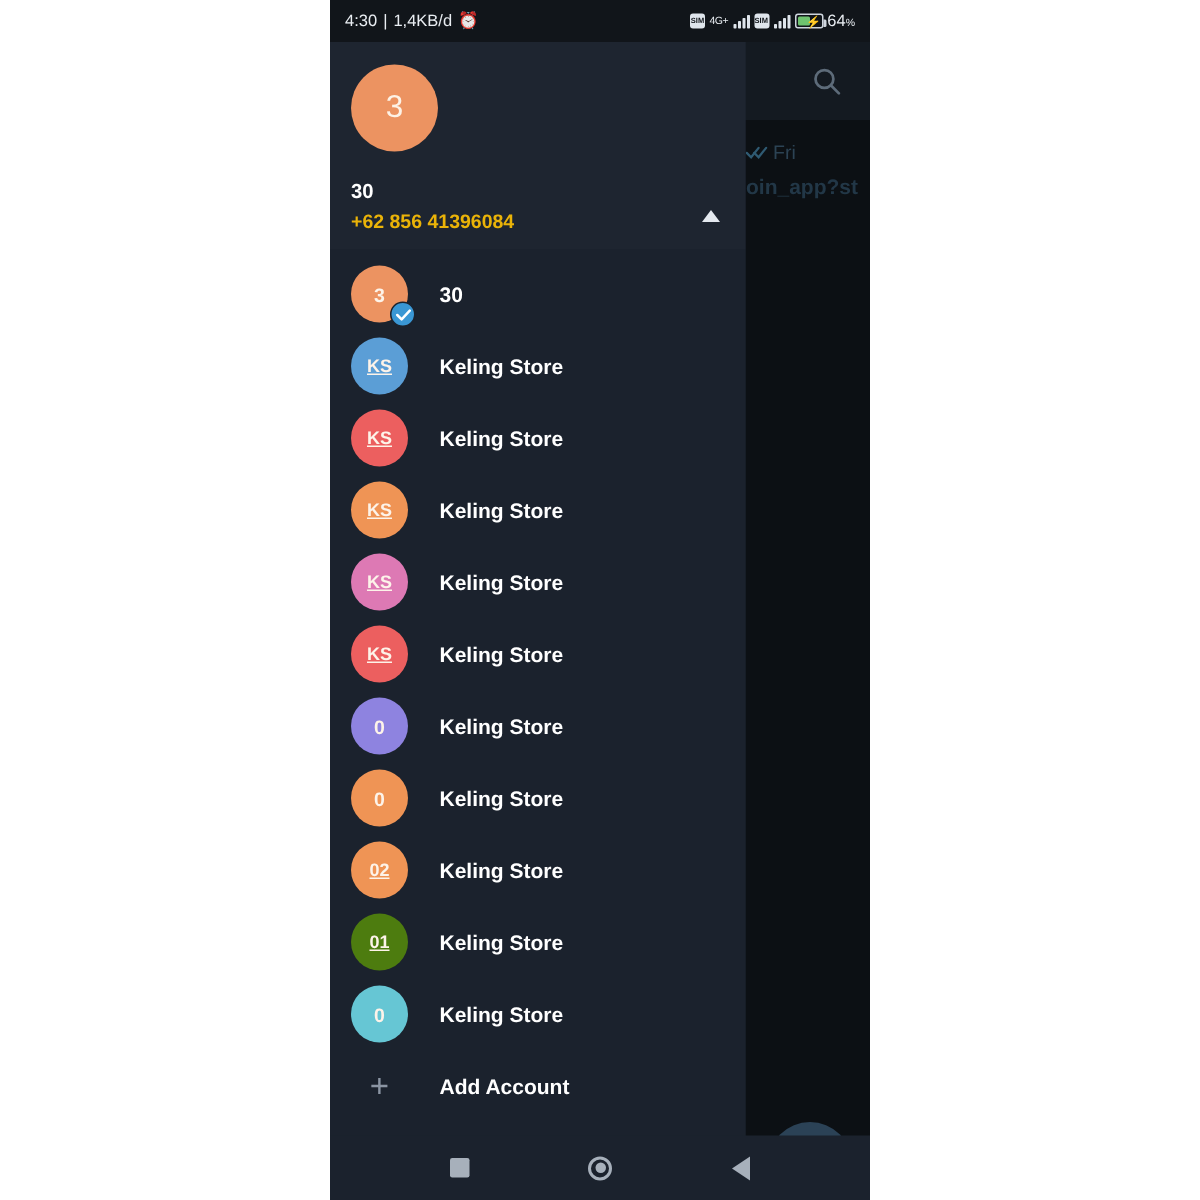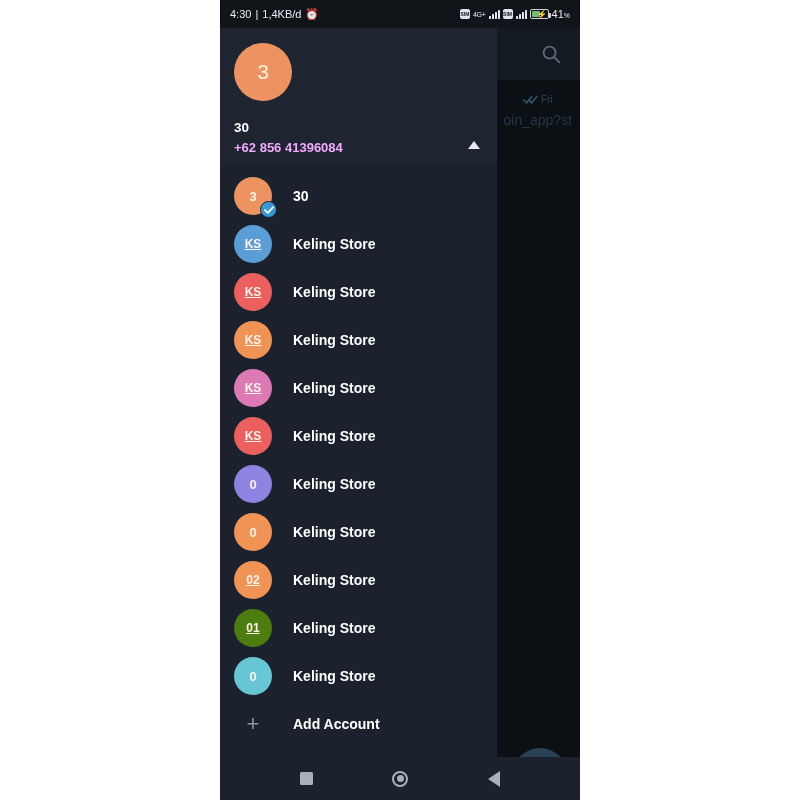--- a/index.html
+++ b/index.html
@@ -78,25 +78,25 @@
   #search-icon-btn {
     position:absolute; right:18px; top:15px;
     width:22px; height:22px;
   }
   #bg-chat-area {
     position:absolute; left:0; top:52px; width:360px; height:692px;
     background:#0c1014;
   }
   #bg-chat-row { position:absolute; right:8px; top:14px; text-align:right; }
   #bg-chat-meta {
-    display:flex; align-items:center; justify-content:center; gap:3px;
-    color:#2c4354; font-size:10px;
+    display:flex; align-items:center; justify-content:flex-start; gap:3px;
+    color:#2c4354; font-size:13px;
   }
   #bg-chat-snippet {
-    margin-top:7px; color:#223747; font-size:14px; white-space:nowrap;
+    margin-top:7px; color:#223747; font-size:14px; white-space:nowrap;font-weight:bold;
   }
   #fab {
     position:absolute; left:292px; top:668px;
     width:56px; height:56px; border-radius:50%;
     background:#2b4256;
     display:flex; align-items:center; justify-content:center;
   }
 
   
   #drawer {
@@ -114,21 +114,21 @@
     background:#ec9361;
     display:flex; align-items:center; justify-content:center;
     color:#fdf2e6; font-size:21px; font-weight:500;
   }
   #header-name {
     position:absolute; left:14px; top:92px;
     color:#ffffff; font-size:13.5px; font-weight:bold;
   }
   #header-phone {
     position:absolute; left:14px; top:112px;
-    color:#f0abfc; font-size:13px; font-weight:bold;
+    color:#eab308; font-size:13px; font-weight:bold;
   }
   #header-chevron {
     position:absolute; right:16px; top:108px;
     width:14px; height:10px;
   }
 
   
   #account-list {
     position:absolute; left:0; top:138px;
     width:277px; height:606px;
@@ -217,21 +217,21 @@
       <span class="sig-bars">
           <i></i>
           <i></i>
           <i></i>
           <i></i>
         </span>
       <span class="battery">
         <span class="fill"></span>
           <span class="bolt">⚡</span>
       </span>
-      <span class="pct"><span>41</span><small>%</small></span>
+      <span class="pct"><span>64</span><small>%</small></span>
     </div>
   </div>
 
   <div id="bg-screen">
     <div id="bg-appbar">
       <div id="search-icon-btn">
         <svg width="22" height="22" viewBox="0 0 24 24" fill="none" stroke="#5d6b79" stroke-width="2" stroke-linecap="round">
           <circle cx="10.5" cy="10.5" r="6.5"></circle>
           <line x1="15.5" y1="15.5" x2="21" y2="21"></line>
         </svg>

